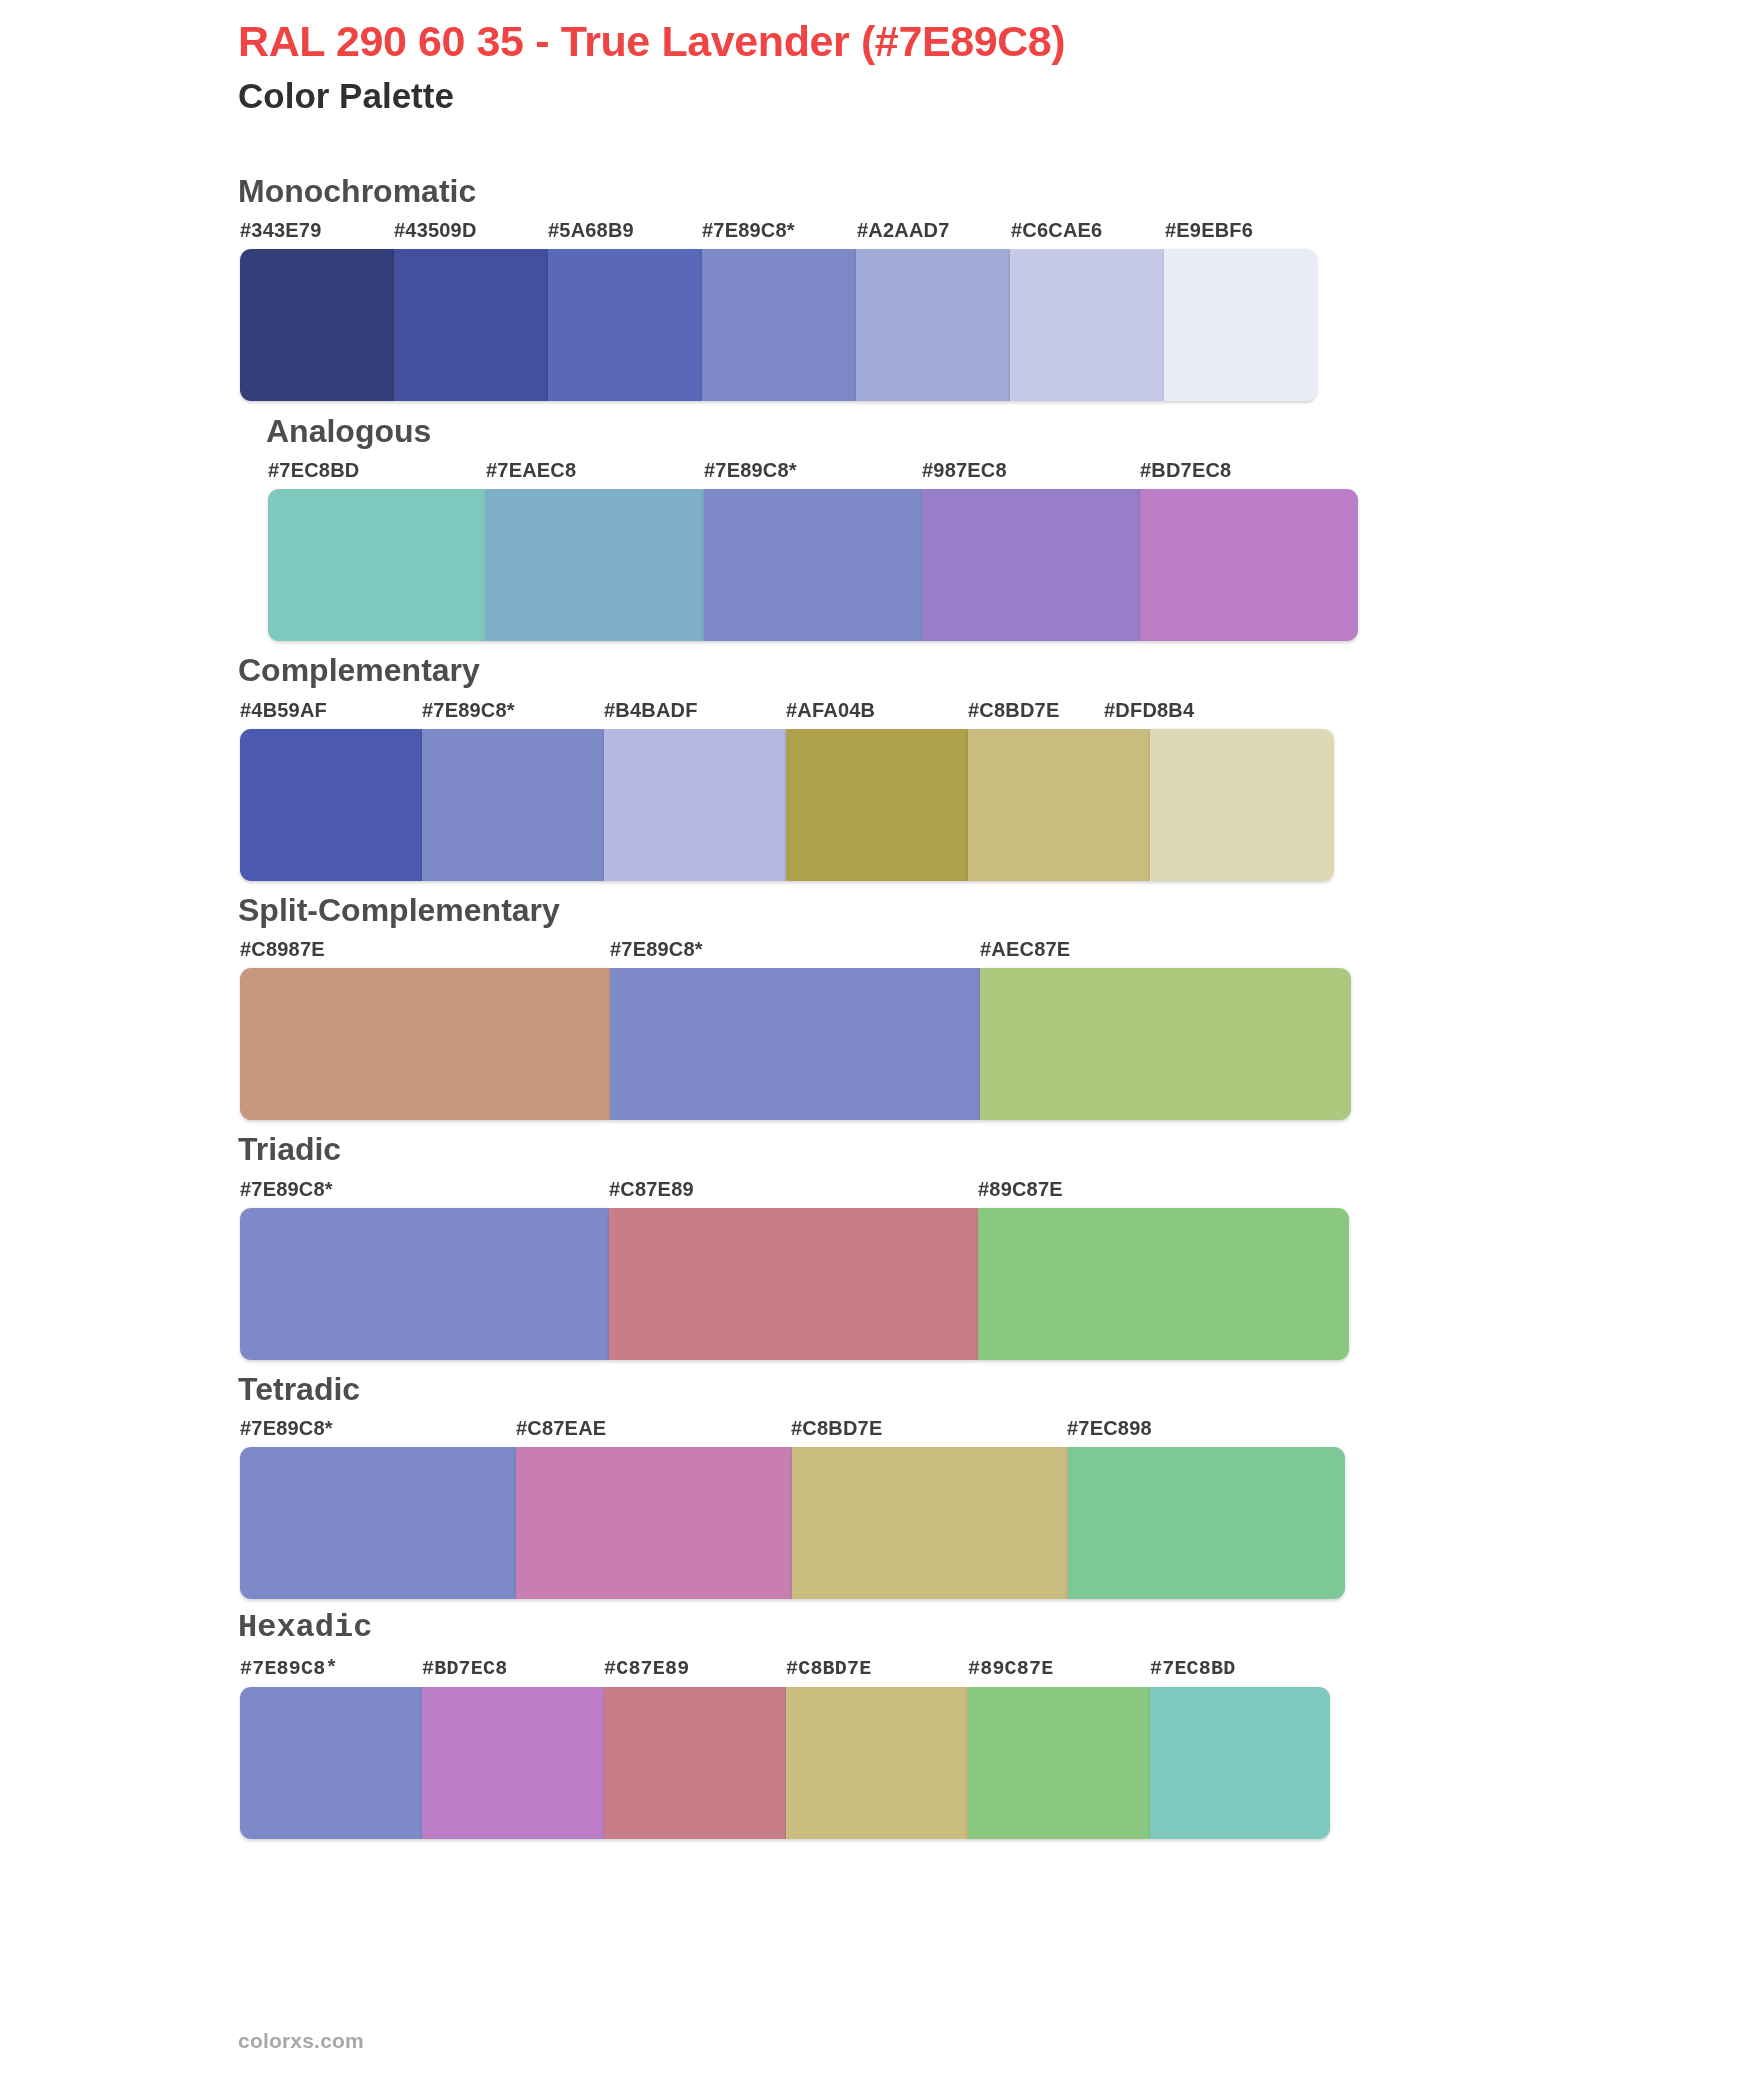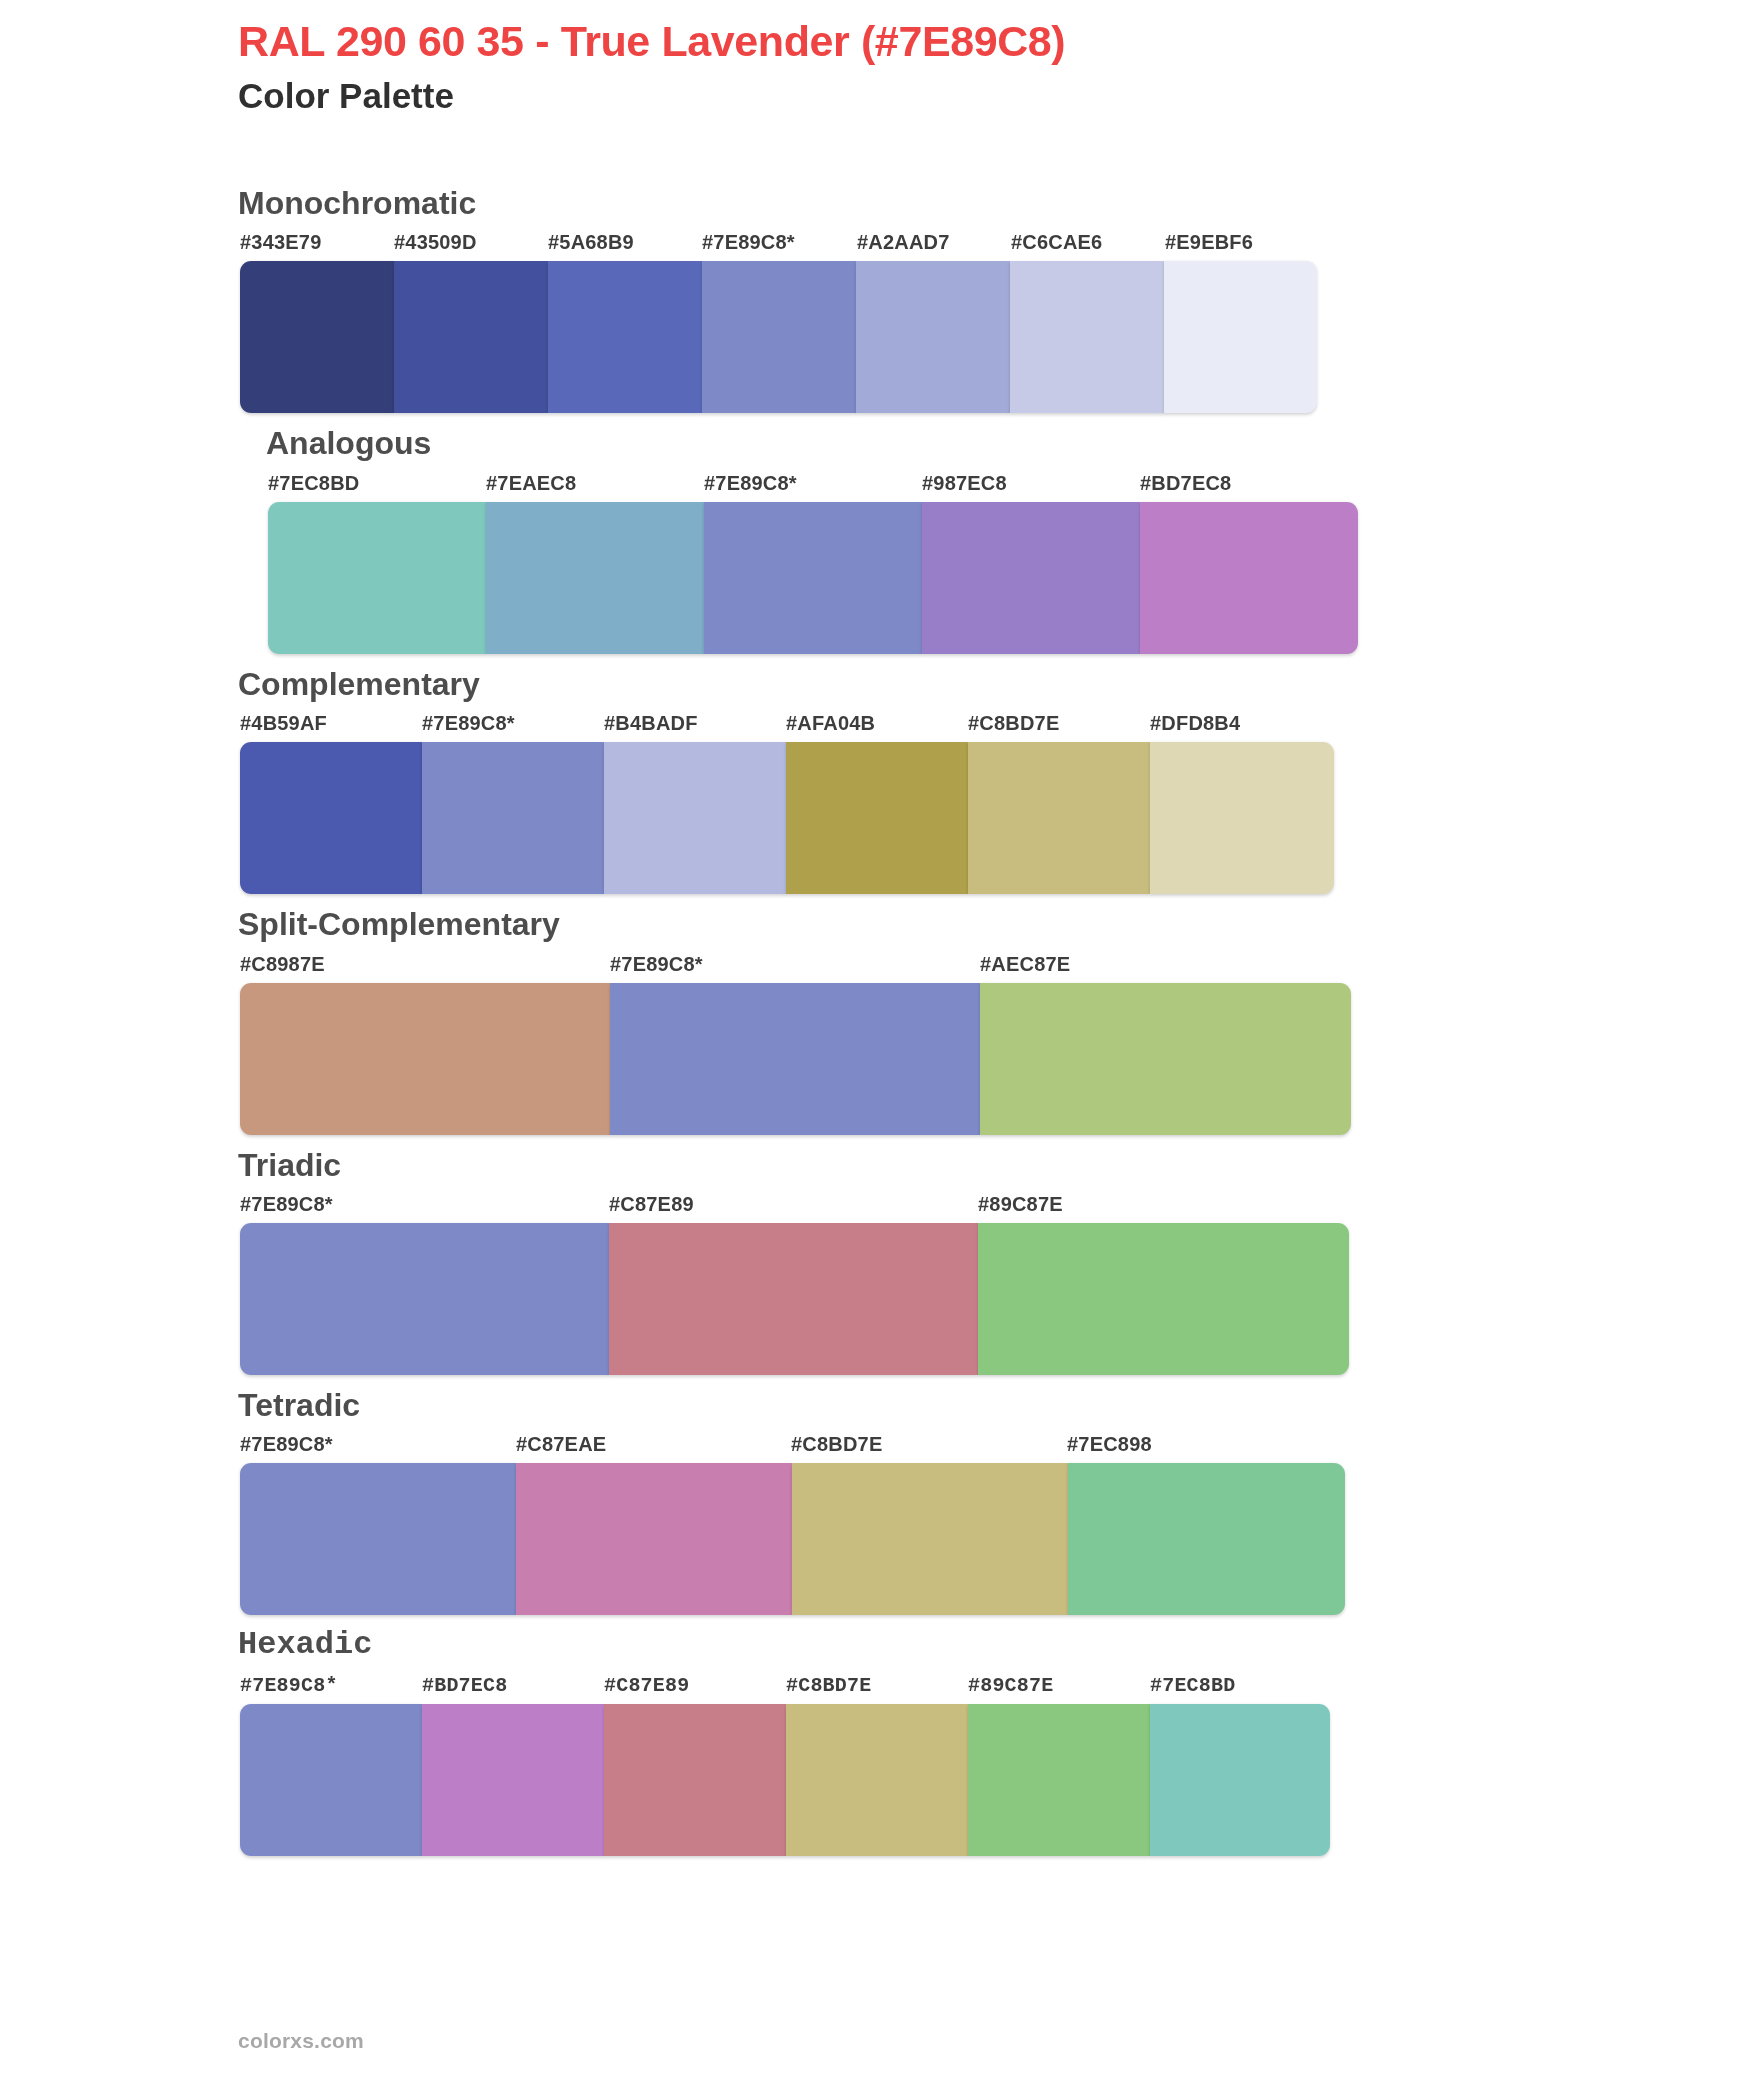--- a/index.html
+++ b/index.html
@@ -51,21 +51,21 @@
 
   
   .sections {
     position: absolute;
     left: 0;
     top: 173px;
     width: 1757px;
   }
   .section {
     position: relative;
-    margin: 12px 0 0 0;
+    margin: 0 0 0 0;
   }
   .section-heading {
     font-size: 32px;
     font-weight: bold;
     color: #4d4d4d;
     margin: 0 0 0 238px;
     line-height: 1.15;
     white-space: nowrap;
   }
   .labels-row {
@@ -164,21 +164,21 @@
         </div>
       </div>
       <div class="section" style="margin-bottom: 11.2px;">
         <div class="section-heading">Complementary</div>
         <div class="labels-row">
           <span class="swatch-label" style="left: 0px;">#4B59AF</span>
           <span class="swatch-label" style="left: 182px;">#7E89C8*</span>
           <span class="swatch-label" style="left: 364px;">#B4BADF</span>
           <span class="swatch-label" style="left: 546px;">#AFA04B</span>
           <span class="swatch-label" style="left: 728px;">#C8BD7E</span>
-          <span class="swatch-label" style="left: 910px;">#DFD8B4</span>
+          <span class="swatch-label" style="left: 864px;">#DFD8B4</span>
         </div>
         <div class="bar" style="width: 1094px;">
           <div class="swatch" title="#4B59AF" style="width: 182px; background: rgb(75, 89, 175);"></div>
           <div class="swatch" title="#7E89C8*" style="width: 182px; background: rgb(126, 137, 200);"></div>
           <div class="swatch" title="#B4BADF" style="width: 182px; background: rgb(180, 186, 223);"></div>
           <div class="swatch" title="#AFA04B" style="width: 182px; background: rgb(175, 160, 75);"></div>
           <div class="swatch" title="#C8BD7E" style="width: 182px; background: rgb(200, 189, 126);"></div>
           <div class="swatch" title="#DFD8B4" style="width: 184px; background: rgb(223, 216, 180);"></div>
         </div>
       </div>

